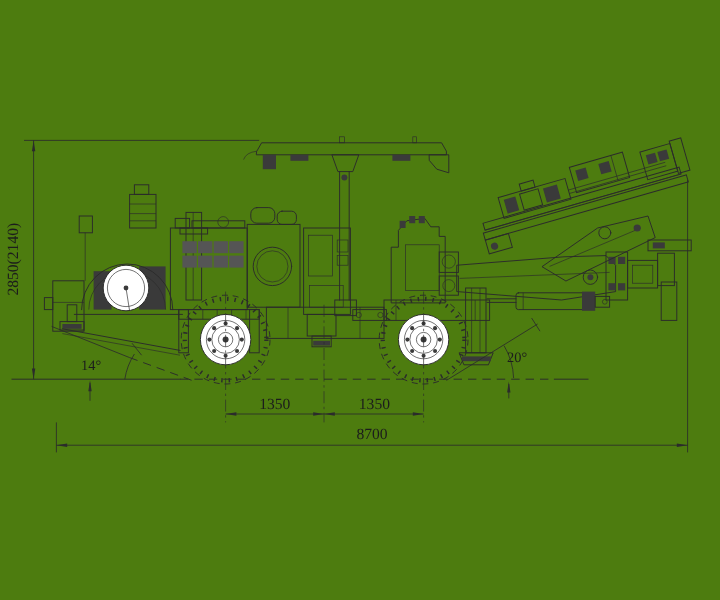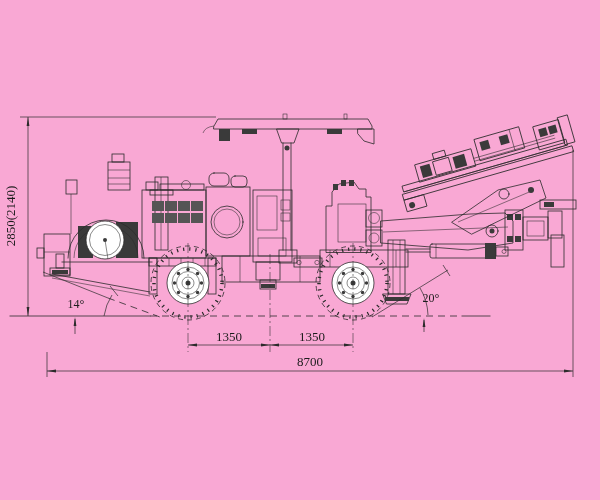--- a/index.html
+++ b/index.html
@@ -1,16 +1,16 @@
 <!DOCTYPE html>
 <html><head>
 <meta charset="utf-8">
 <style>
   html,body{margin:0;padding:0;background:#ffffff;}
-  .stage{width:600px;height:500px;background:#f9a8d4;position:relative;overflow:hidden;}
+  .stage{width:600px;height:500px;background:#4d7c0f;position:relative;overflow:hidden;}
   svg{display:block;}
   .ln  {fill:none;stroke:#2b2b2b;stroke-width:.8;stroke-linecap:square;}
   .lnt {fill:none;stroke:#2b2b2b;stroke-width:.55;}
   .dim {fill:none;stroke:#2b2b2b;stroke-width:.7;}
   .cl  {fill:none;stroke:#2b2b2b;stroke-width:.55;stroke-dasharray:10 3 2 3;}
   .dash{fill:none;stroke:#2b2b2b;stroke-width:.8;stroke-dasharray:7 5;}
   .tdash{fill:none;stroke:#2b2b2b;stroke-width:.8;stroke-dasharray:5 4;}
   .tick{fill:none;stroke:#2b2b2b;stroke-width:3.5;stroke-dasharray:1.2 5;}
   .drk {fill:#3a3a3a;stroke:none;}
   .mid {fill:#555;stroke:none;}

